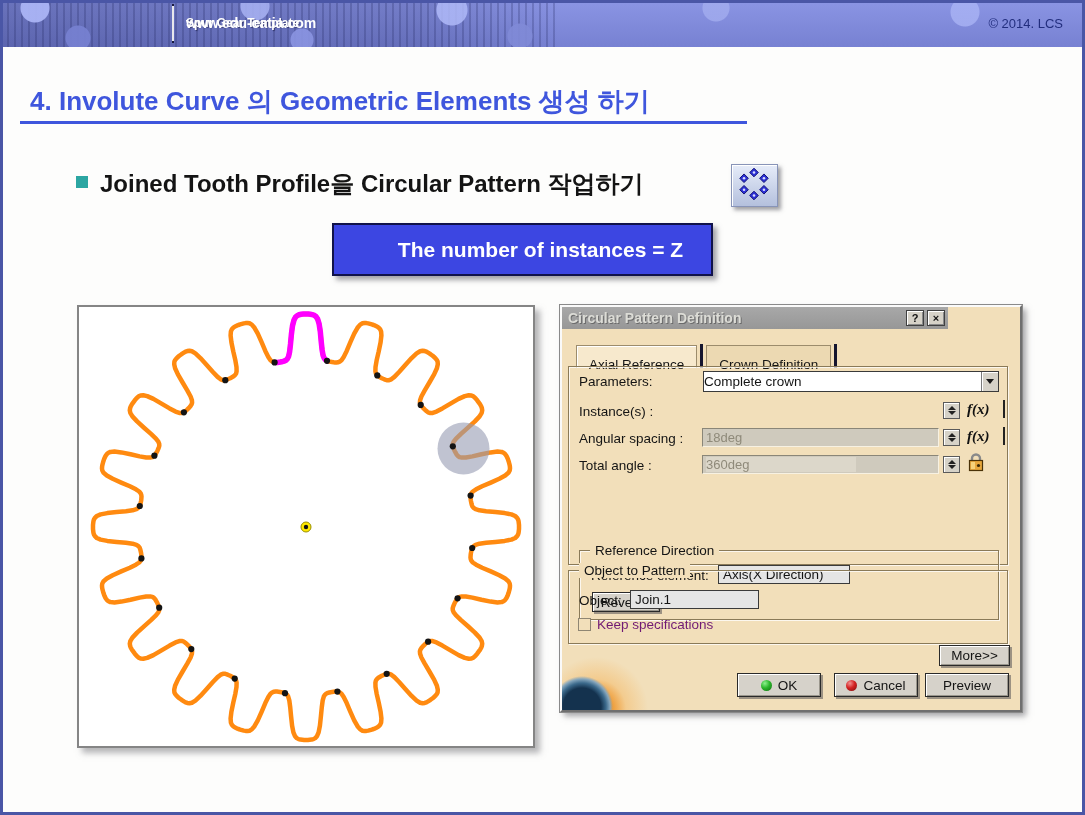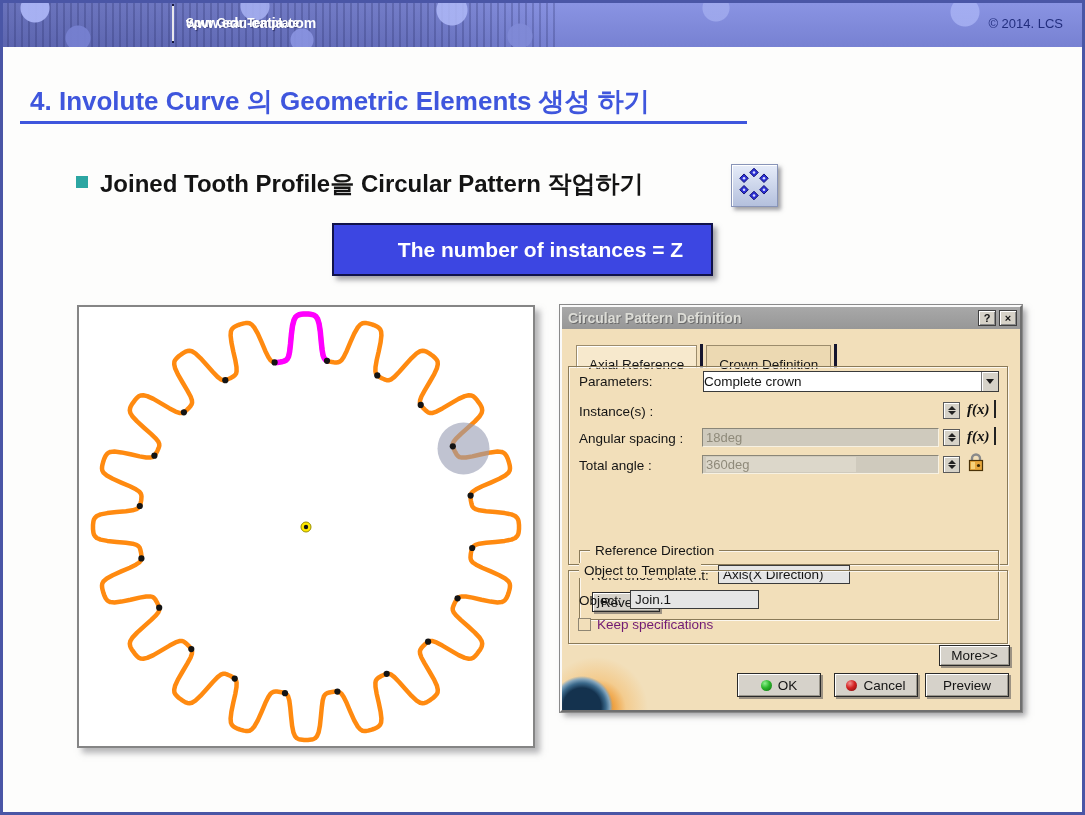--- a/index.html
+++ b/index.html
@@ -50,21 +50,21 @@
   .callout span{color:#fff;font-size:21px;font-weight:bold;margin-left:36px;}
 
   
   .gear-panel{position:absolute;left:77px;top:305px;width:458px;height:443px;background:#fff;
     border:2px solid #858585;box-shadow:5px 5px 6px rgba(110,110,115,.5);}
 
   
   .dialog{position:absolute;left:560px;top:305px;width:462px;height:407px;background:#f2dfba;
     border:2px solid;border-color:#fafafa #6f6f6f #6f6f6f #fafafa;outline:1px solid #8a8a8a;
     box-shadow:4px 4px 6px rgba(90,90,95,.55);overflow:hidden;}
-  .titlebar{position:absolute;left:0;top:0;width:458px;height:22px;background:linear-gradient(180deg,#a8a8a8,#979797);
+  .titlebar{position:absolute;left:0;top:0;width:386px;height:22px;background:linear-gradient(180deg,#a8a8a8,#979797);
     display:flex;align-items:center;}
   .titlebar-text{margin-left:6px;color:#dcdcd6;font-size:14px;font-weight:bold;text-shadow:1px 1px 0 rgba(60,60,60,.5);flex:1;}
   .tb-btn{width:18px;height:16px;margin-right:3px;background:#d6d2c8;border:1px solid #404040;
     box-shadow:inset 1px 1px 0 #fff, inset -1px -1px 0 #8a8a8a;
     font-size:11px;font-weight:bold;color:#111;display:flex;align-items:center;justify-content:center;cursor:pointer;}
 
   .tabs{position:absolute;left:14px;top:37px;display:flex;align-items:flex-end;height:24px;}
   .tab{height:23px;line-height:22px;padding:8px 12px;font-size:13.5px;color:#141414;
     border:1px solid #9c8c6c;border-bottom:none;background:#ecd9b2;cursor:pointer;}
   .tab.active{background:#f7e9cd;box-shadow:inset 1px 1px 0 #fff;}
@@ -85,21 +85,21 @@
   .ginput{position:absolute;height:19px;background:#cfcabd;border:1px solid;border-color:#8a8678 #f7f1e2 #f7f1e2 #8a8678;
     font-size:13px;color:#8f8a7a;padding:1px 3px;white-space:nowrap;overflow:hidden;}
   .val-hl{background:#dcd7ca;display:inline-block;min-width:150px;}
   .winput{position:absolute;height:19px;background:#e5e5e5;border:1px solid #3a3a3a;
     font-size:13.5px;color:#141414;padding:1px 4px;white-space:nowrap;overflow:hidden;}
   .spinner{position:absolute;width:17px;height:17px;background:#d6d2c8;border:1px solid #5a5a5a;
     box-shadow:inset 1px 1px 0 #fff;display:flex;flex-direction:column;align-items:center;justify-content:center;gap:1px;cursor:pointer;}
   .spinner .up{width:0;height:0;border-left:4px solid transparent;border-right:4px solid transparent;border-bottom:4px solid #222;}
   .spinner .dn{width:0;height:0;border-left:4px solid transparent;border-right:4px solid transparent;border-top:4px solid #222;}
   .fx{position:absolute;font-family:"Liberation Serif",serif;font-style:italic;font-weight:bold;font-size:15px;color:#111;
-    padding-right:4px;border-right:2px solid #222;cursor:pointer;line-height:18px;}
+    padding-right:13px;border-right:2px solid #222;cursor:pointer;line-height:18px;}
   .lock{position:absolute;cursor:pointer;}
 
   .btn3d{position:absolute;background:#d6d2ca;border:1px solid #2a2a2a;
     box-shadow:inset 1px 1px 0 #fff, inset -1px -1px 0 #9a968c, 2px 2px 0 rgba(70,70,75,.5);
     font-size:13.5px;color:#141414;display:flex;align-items:center;justify-content:center;gap:6px;cursor:pointer;padding:0;}
   .ball{width:11px;height:11px;border-radius:50%;display:inline-block;}
   .ball.green{background:radial-gradient(circle at 35% 30%, #8df08d, #2cb62c 45%, #0d6e0d);}
   .ball.red{background:radial-gradient(circle at 35% 30%, #f09090, #d42222 45%, #7a0d0d);}
 
   .checkbox{position:absolute;width:13px;height:13px;background:#f2dfba;border:1px solid #8f castle;}
@@ -238,21 +238,21 @@
         <div class="winput" style="left:138px;top:14px;width:132px;">
           <span>Axis(X Direction)</span>
         </div>
         <button class="btn3d" style="left:12px;top:41px;width:68px;height:20px;">
           <span>Reverse</span>
         </button>
       </div>
     </div>
 
     <div class="group obj-group">
-      <span class="legend">Object to Template</span>
+      <span class="legend">Object to Pattern</span>
       <span class="flabel" style="left:10px;top:22px;">Object:</span>
       <div class="winput" style="left:61px;top:19px;width:129px;">
         <span>Join.1</span>
       </div>
       <span class="checkbox" style="left:9px;top:47px;"></span>
       <span class="dis-label" style="left:28px;top:46px;">Keep specifications</span>
     </div>
 
     <button class="btn3d" style="left:377px;top:338px;width:71px;height:21px;">
       <span>More&gt;&gt;</span>

